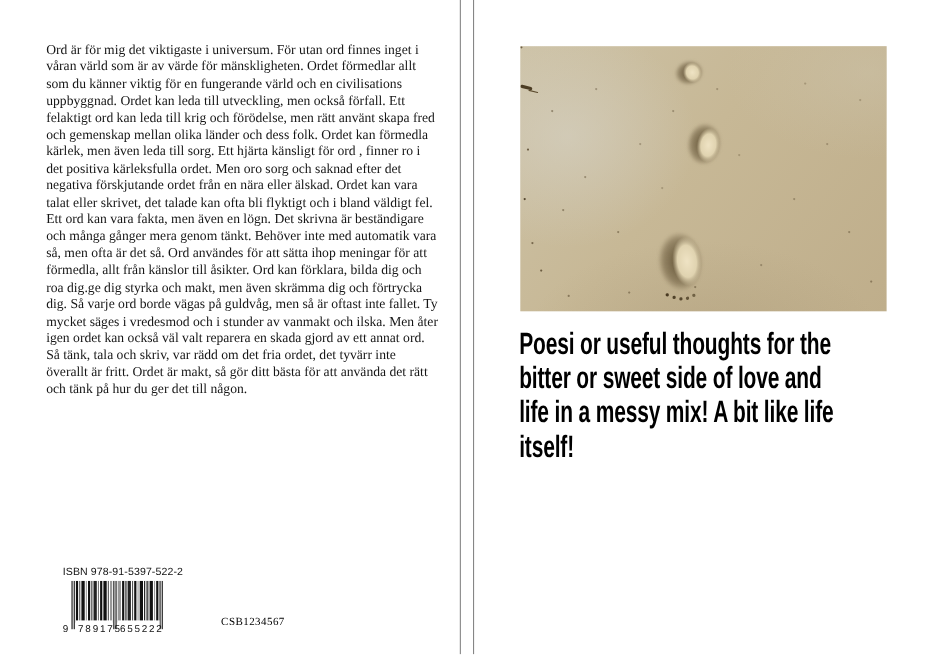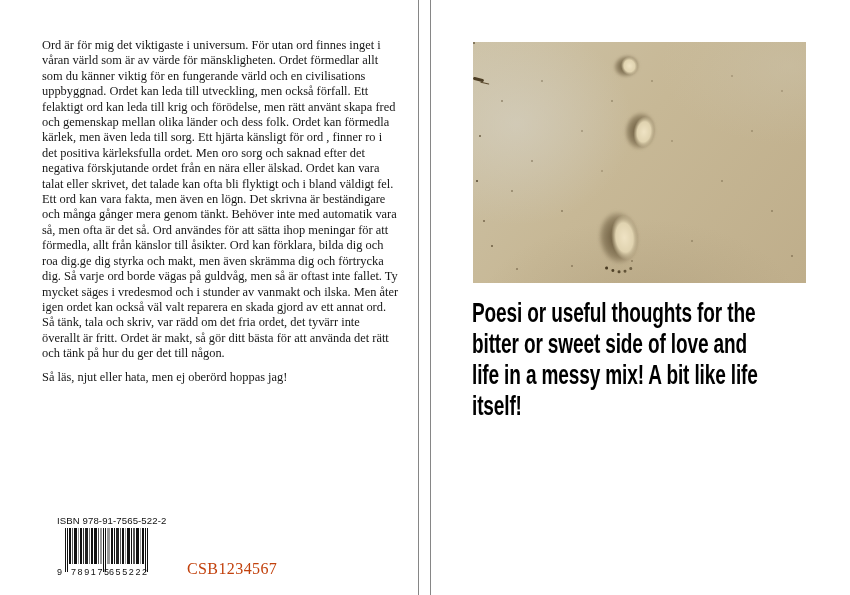--- a/index.html
+++ b/index.html
@@ -15,21 +15,21 @@
   .back-text{position:absolute;left:42px;top:38px;width:357px;
              font-size:12.4px;line-height:15.4px;text-align:left;}
   .back-text p{margin:0 0 8px 0;}
 
   .barcode-block{position:absolute;left:57px;top:515px;width:100px;}
   .isbn-label{font-family:"Liberation Sans",sans-serif;font-size:9.6px;line-height:11px;
               color:#111;white-space:nowrap;letter-spacing:0.1px;}
   .barcode{display:block;margin-top:2px;}
   .barcode text{font-family:"Liberation Sans",sans-serif;font-size:9px;fill:#111;letter-spacing:1.6px;}
 
-  .csb{position:absolute;left:187px;top:560px;font-size:16px;letter-spacing:0.4px;color:#c2410c;}
+  .csb{position:absolute;left:201px;top:560px;font-size:10px;letter-spacing:0.4px;color:#000000;}
 
   
   .photo{position:absolute;left:473px;top:42px;width:333px;height:241px;overflow:hidden;
          background:
            radial-gradient(50% 60% at 13% 34%, rgba(215,212,201,0.55), rgba(215,212,201,0) 70%),
            radial-gradient(70% 55% at 50% 112%, rgba(158,140,106,0.30), rgba(158,140,106,0) 70%),
            radial-gradient(60% 50% at 95% 10%, rgba(205,196,172,0.45), rgba(205,196,172,0) 65%),
            linear-gradient(128deg,#cdc2a6 0%,#c7b896 45%,#bfae8b 100%);}
   .specks{position:absolute;left:0;top:0;width:2px;height:2px;border-radius:50%;
           background:rgba(86,70,44,.8);
@@ -70,25 +70,24 @@
              transform:scaleX(0.68);transform-origin:0 50%;}
 </style>
 </head>
 <body>
 
 <div class="spread">
 
   <section>
     <div class="back-text">
       <p>Ord är för mig det viktigaste i universum. För utan ord finnes inget i våran värld som är av värde för mänskligheten. Ordet förmedlar allt som du känner viktig för en fungerande värld och en civilisations uppbyggnad. Ordet kan leda till utveckling, men också förfall. Ett felaktigt ord kan leda till krig och förödelse, men rätt använt skapa fred och gemenskap mellan olika länder och dess folk. Ordet kan förmedla kärlek, men även leda till sorg. Ett hjärta känsligt för ord , finner ro i det positiva kärleksfulla ordet. Men oro sorg och saknad efter det negativa förskjutande ordet från en nära eller älskad. Ordet kan vara talat eller skrivet, det talade kan ofta bli flyktigt och i bland väldigt fel. Ett ord kan vara fakta, men även en lögn. Det skrivna är beständigare och många gånger mera genom tänkt. Behöver inte med automatik vara så, men ofta är det så. Ord användes för att sätta ihop meningar för att förmedla, allt från känslor till åsikter. Ord kan förklara, bilda dig och roa dig.ge dig styrka och makt, men även skrämma dig och förtrycka dig. Så varje ord borde vägas på guldvåg, men så är oftast inte fallet. Ty mycket säges i vredesmod och i stunder av vanmakt och ilska. Men åter igen ordet kan också väl valt reparera en skada gjord av ett annat ord. Så tänk, tala och skriv, var rädd om det fria ordet, det tyvärr inte överallt är fritt. Ordet är makt, så gör ditt bästa för att använda det rätt och tänk på hur du ger det till någon.</p>
-      <p>Så läs, njut eller hata, men ej oberörd hoppas jag!</p>
     </div>
 
     <div class="barcode-block">
-      <div class="isbn-label">ISBN 978-91-7565-522-2</div>
+      <div class="isbn-label">ISBN 978-91-5397-522-2</div>
       <svg class="barcode" width="95" height="50" viewBox="0 0 95 50">
         <rect x="8" y="0" width="1" height="44" fill="#111"></rect>
         <rect x="10" y="0" width="1" height="44" fill="#111"></rect>
         <rect x="12" y="0" width="2" height="38" fill="#111"></rect>
         <rect x="15" y="0" width="1" height="38" fill="#555"></rect>
         <rect x="17" y="0" width="3" height="38" fill="#111"></rect>
         <rect x="21" y="0" width="1" height="38" fill="#999"></rect>
         <rect x="23" y="0" width="2" height="38" fill="#111"></rect>
         <rect x="26" y="0" width="1" height="38" fill="#333"></rect>
         <rect x="28" y="0" width="3" height="38" fill="#222"></rect>

